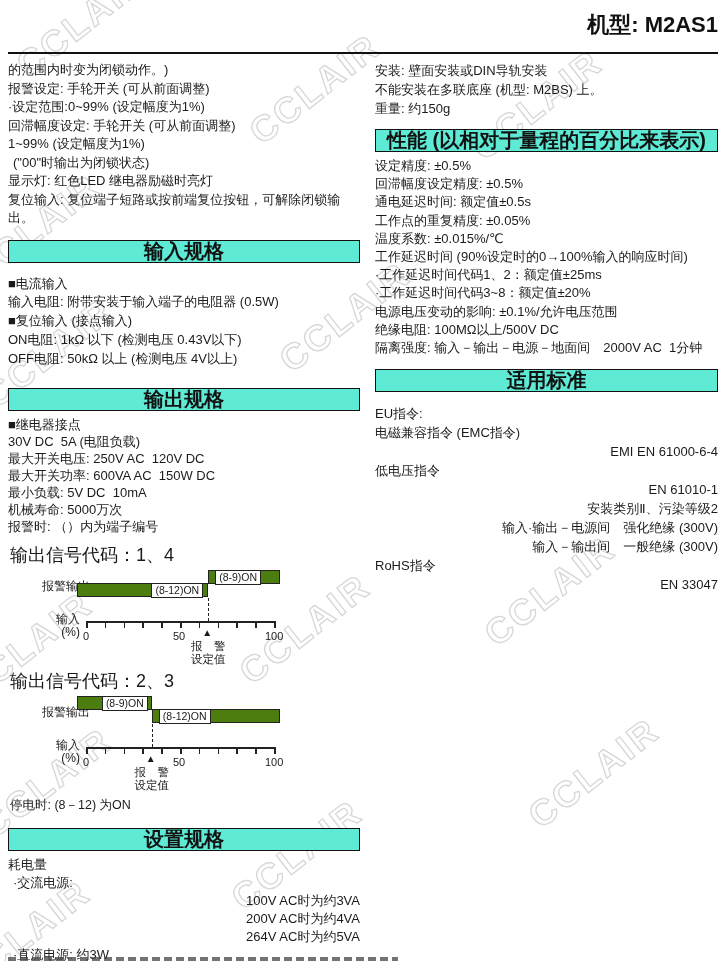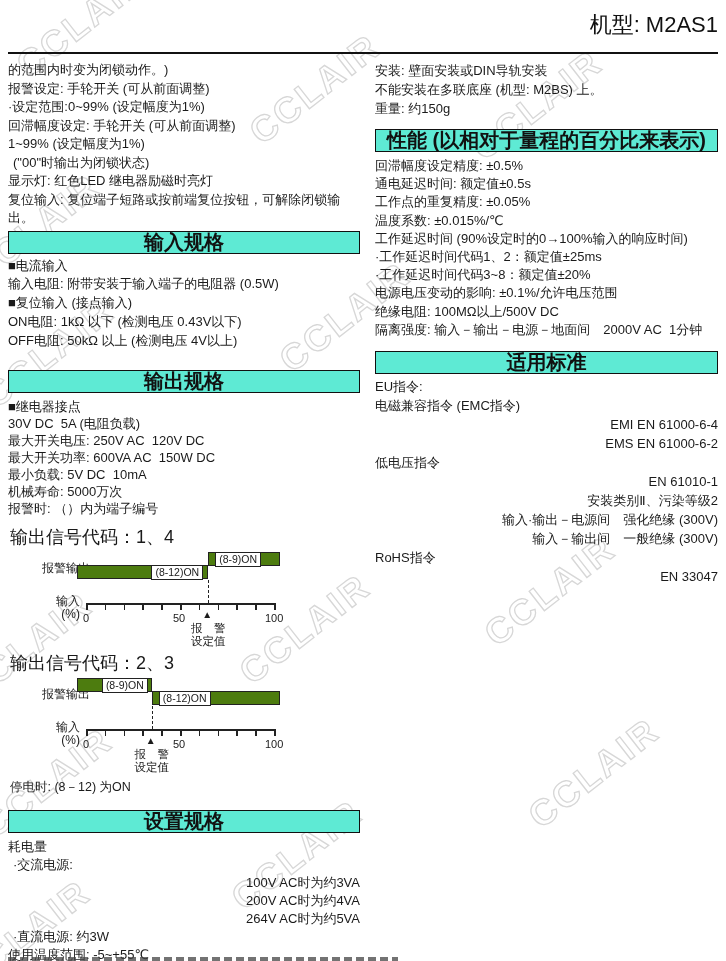--- a/index.html
+++ b/index.html
@@ -3,38 +3,38 @@
 <meta charset="utf-8">
 <style>
   html,body{margin:0;padding:0;background:#fff;}
   .page{position:relative;width:726px;height:961px;background:#fff;overflow:hidden;
         font-family:"Liberation Sans","DejaVu Sans",sans-serif;color:#1a1a1a;}
   .wm-layer{position:absolute;inset:0;z-index:0;}
   .wm{position:absolute;font-size:36px;font-weight:bold;letter-spacing:3px;
       transform:rotate(-38deg);color:transparent;-webkit-text-stroke:1.3px #d7d7d7;
       white-space:nowrap;user-select:none;}
   .content{position:absolute;inset:0;z-index:1;}
-  .doc-header{position:absolute;top:10px;right:8px;font-size:22px;font-weight:normal;color:#111;}
+  .doc-header{position:absolute;top:10px;right:8px;font-size:22px;font-weight:bold;color:#111;}
   .rule{position:absolute;top:52px;left:8px;right:8px;border-top:2px solid #111;}
   .col{position:absolute;top:61px;}
   .col-left{left:8px;width:352px;}
   .col-right{left:375px;width:343px;}
   .ln{font-size:13px;white-space:pre-wrap;}
   .intro .ln{line-height:18.5px;}
   .b-input .ln{line-height:18.8px;}
   .b-output .ln{line-height:17px;}
   .b-setting .ln{line-height:18px;}
   .rt-top .ln{line-height:19px;}
   .b-perf .ln{line-height:18.2px;}
   .b-std .ln{line-height:19px;}
   .ind{padding-left:14px;text-align:right;}
   .ind-sm{padding-left:5px;}
   .sec-h{border:1.5px solid #111;background:#5eead4;font-weight:bold;font-size:20px;
          padding:1px 5px 2px;line-height:18px;color:#111;box-sizing:border-box;text-align:center;}
-  .mt4{margin-top:3px;} .mt5{margin-top:5px;} .mt11{margin-top:11px;}
+  .mt4{margin-top:12px;} .mt5{margin-top:5px;} .mt11{margin-top:11px;}
   .mt12{margin-top:12px;} .mt14{margin-top:14px;} .mt16{margin-top:20px;}
   .code-label{font-size:18px;margin:8px 0 2px 2px;}
   .poweroff{font-size:12.5px;margin:4px 0 0 2px;}
   .diagram{position:relative;margin-left:28px;width:300px;}
   #diag1{height:92px;} #diag2{height:98px;}
   .d-ylab{position:absolute;left:6px;top:9px;font-size:12px;}
   .d-xlab{position:absolute;left:0;top:44px;width:44px;text-align:right;font-size:12px;line-height:13px;}
   .d-plot{position:absolute;left:50px;top:0;width:188px;height:96px;}
   .d-bar{position:absolute;height:14px;background:#4d7c0f;border:1px solid #222;box-sizing:border-box;}
   .d-upper{top:1px;} .d-lower{top:14px;}
@@ -206,38 +206,38 @@
 
     <div class="col col-right">
       <div class="rt-top">
         <div class="ln">安装: 壁面安装或DIN导轨安装</div>
         <div class="ln">不能安装在多联底座 (机型: M2BS) 上。</div>
         <div class="ln">重量: 约150g</div>
       </div>
 
       <div class="sec-h mt11">性能 (以相对于量程的百分比来表示)</div>
       <div class="b-perf mt5">
+        <div class="ln">设定精度: ±0.5%</div>
         <div class="ln">回滞幅度设定精度: ±0.5%</div>
         <div class="ln">通电延迟时间: 额定值±0.5s</div>
         <div class="ln">工作点的重复精度: ±0.05%</div>
         <div class="ln">温度系数: ±0.015%/℃</div>
         <div class="ln">工作延迟时间 (90%设定时的0→100%输入的响应时间)</div>
         <div class="ln">·工作延迟时间代码1、2：额定值±25ms</div>
         <div class="ln">·工作延迟时间代码3~8：额定值±20%</div>
         <div class="ln">电源电压变动的影响: ±0.1%/允许电压范围</div>
         <div class="ln">绝缘电阻: 100MΩ以上/500V DC</div>
         <div class="ln">隔离强度: 输入－输出－电源－地面间　2000V AC  1分钟</div>
       </div>
 
       <div class="sec-h mt12">适用标准</div>
       <div class="b-std mt4">
         <div class="ln">EU指令:</div>
         <div class="ln">电磁兼容指令 (EMC指令)</div>
         <div class="ln ind">EMI EN 61000-6-4</div>
-        <div class="ln ind">EMS EN 61000-6-2</div>
         <div class="ln">低电压指令</div>
         <div class="ln ind">EN 61010-1</div>
         <div class="ln ind">安装类别Ⅱ、污染等级2</div>
         <div class="ln ind">输入·输出－电源间　强化绝缘 (300V)</div>
         <div class="ln ind">输入－输出间　一般绝缘 (300V)</div>
         <div class="ln">RoHS指令</div>
         <div class="ln ind">EN 33047</div>
       </div>
     </div>
 

